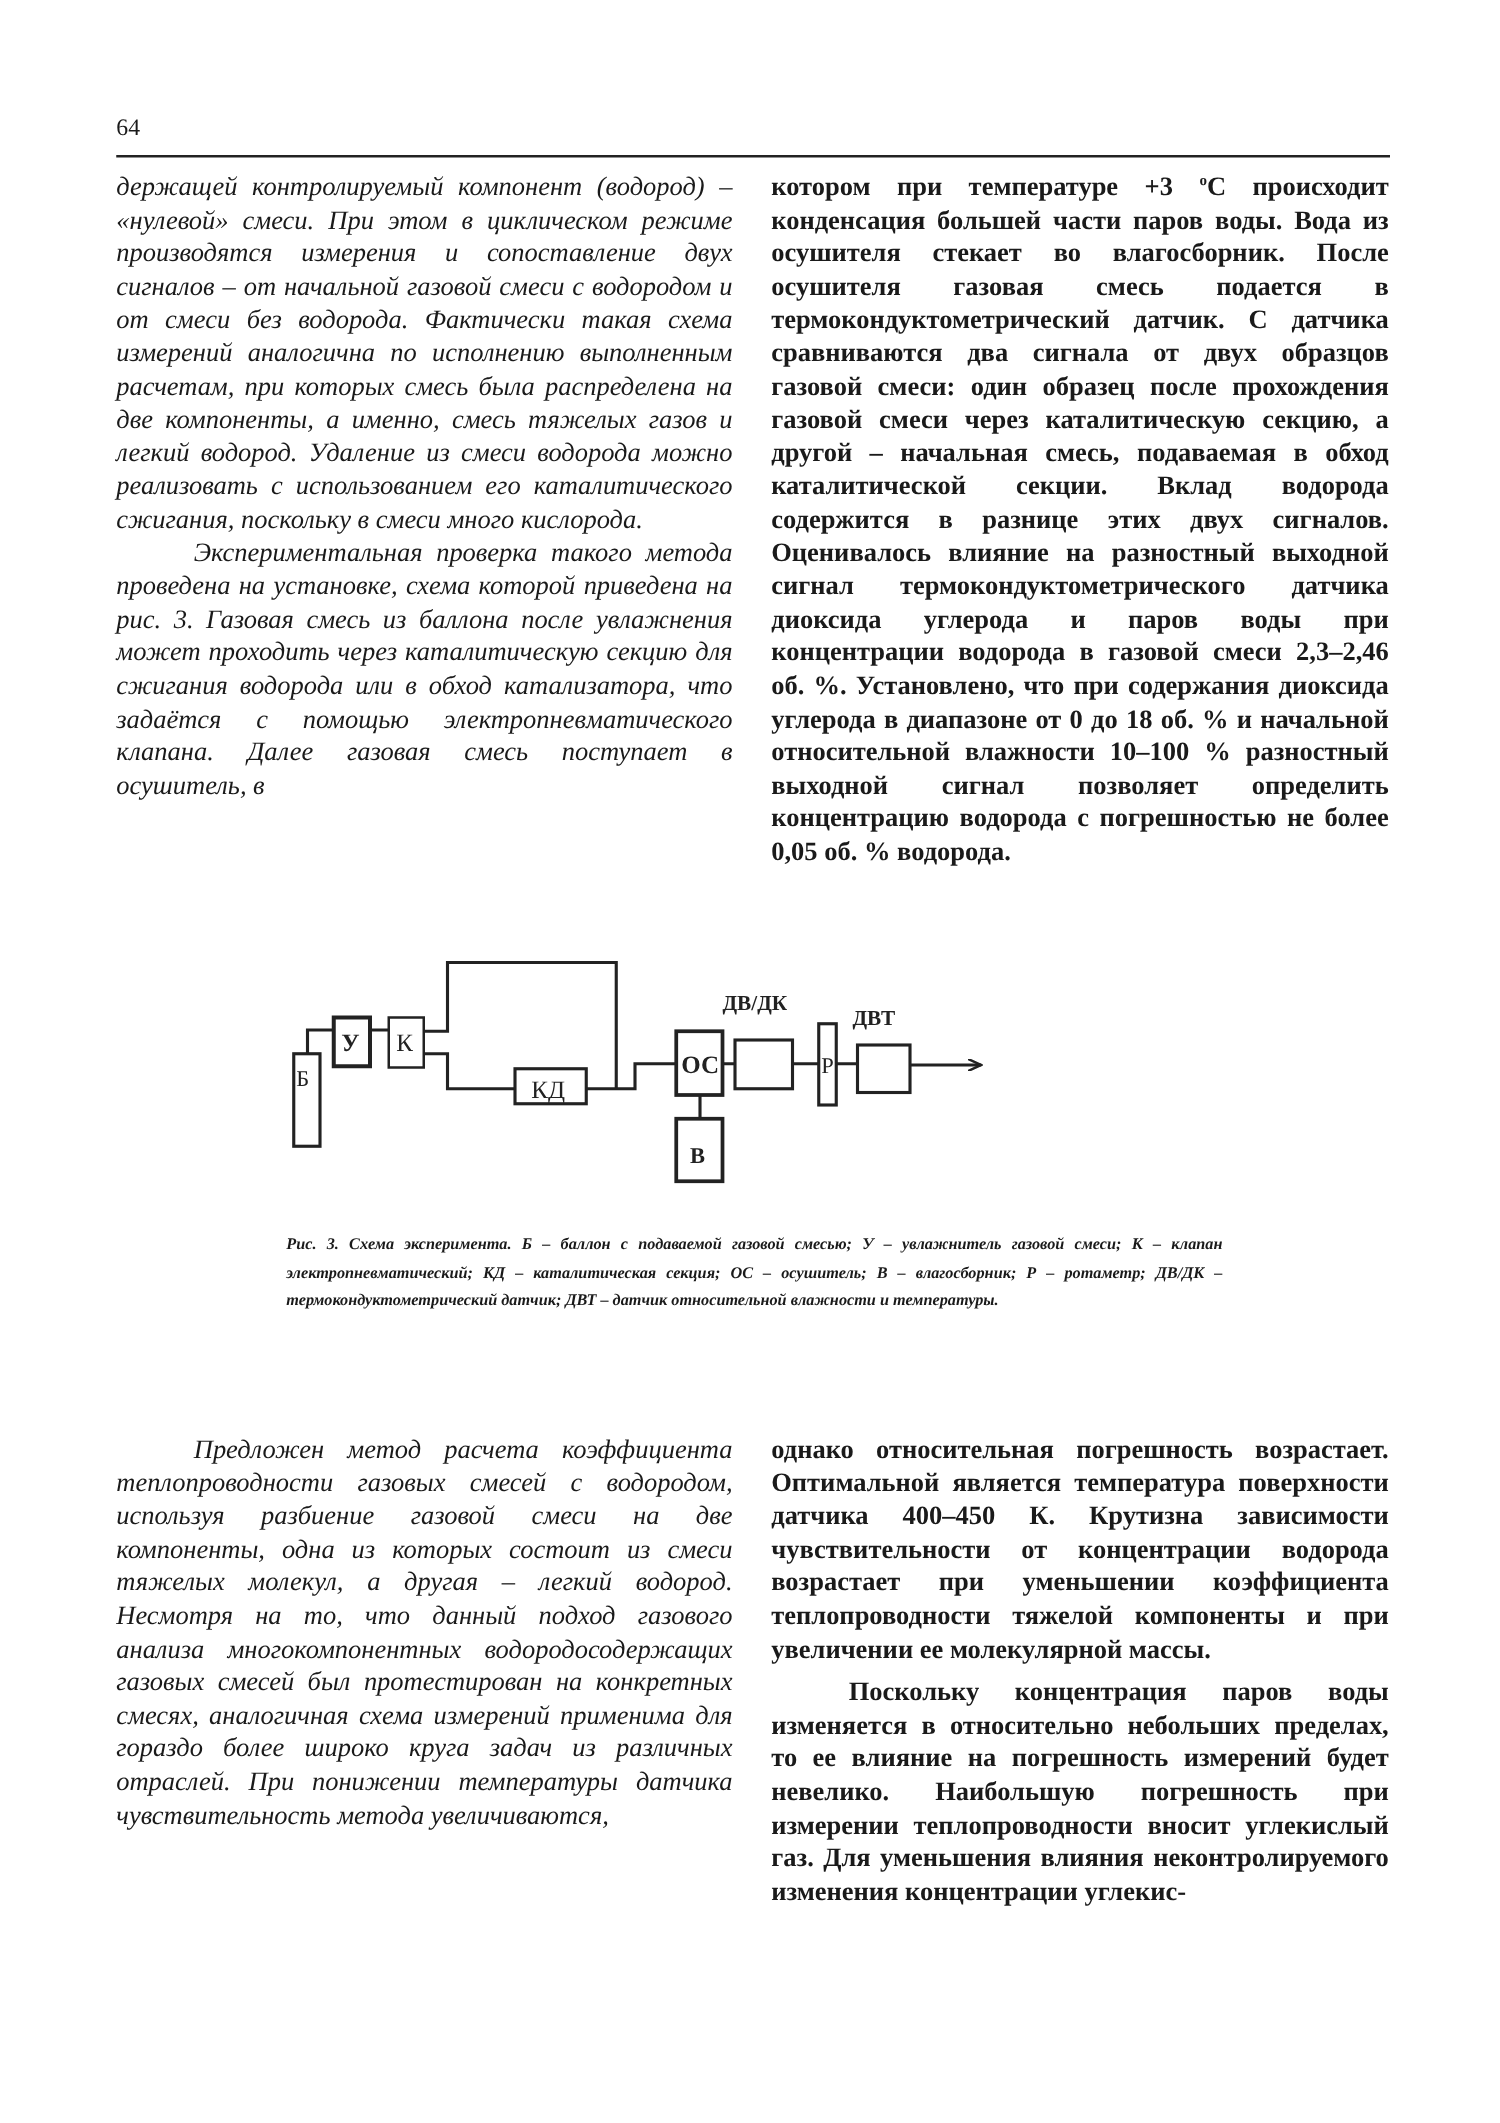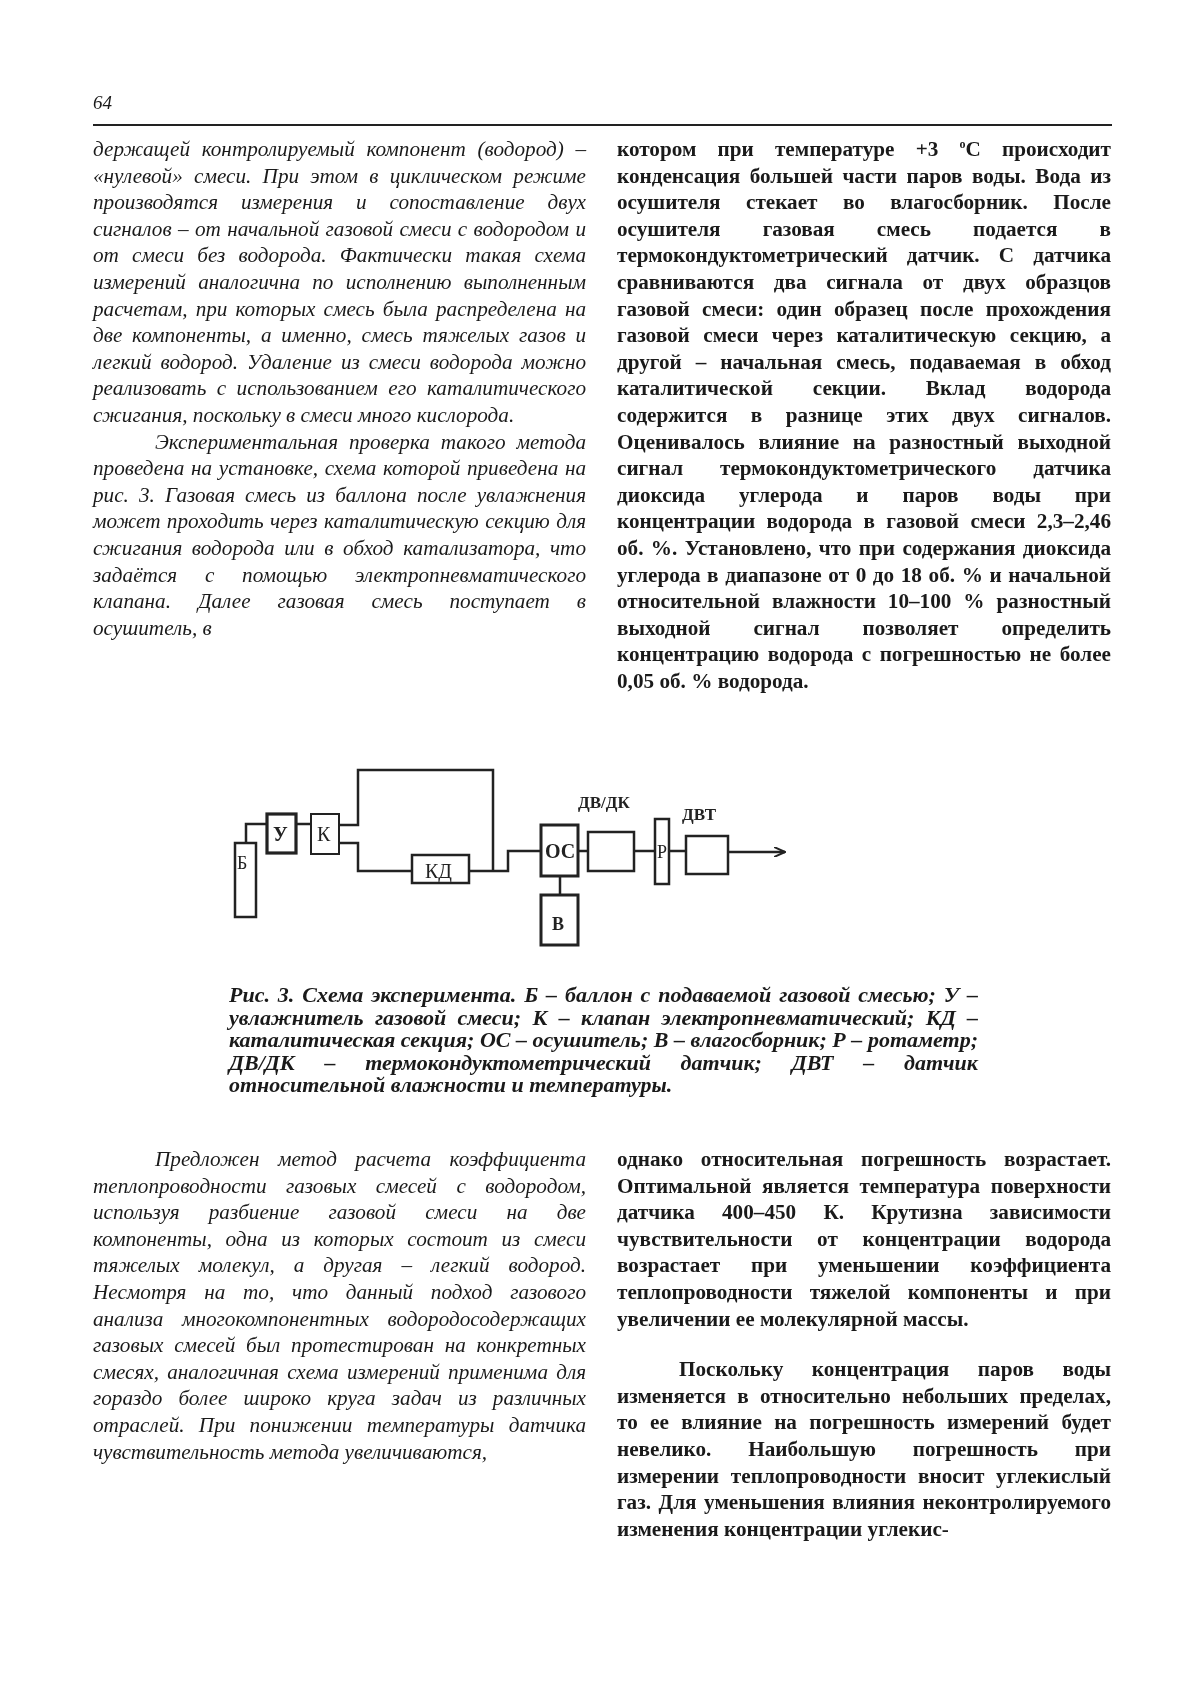--- a/index.html
+++ b/index.html
@@ -1,35 +1,35 @@
 <!DOCTYPE html>
 <html><head>
 <meta charset="utf-8">
 <style>
   html, body { margin: 0; padding: 0; background: #ffffff; }
   body { width: 1200px; height: 1698px; position: relative; overflow: hidden;
          font-family: "Liberation Serif", "DejaVu Serif", serif; color: #1a1a1a; }
   .header { position: absolute; left: 93px; right: 88px; top: 92px; height: 30px;
-            font-style: italic; font-size: 19px; }
+            font-size: 19px; }
   .header .pnum { position: absolute; left: 0; top: 0; }
   .header .authors { position: absolute; right: 0; top: 0; }
   .rule { position: absolute; left: 93px; right: 88px; top: 124px; height: 0;
           border-top: 2px solid #222; }
   .col { position: absolute; font-size: 21.2px; line-height: 26.6px; text-align: justify; }
   .col p { margin: 0; }
   .col p.indent { text-indent: 62px; }
   .colL { left: 93px; width: 493px; font-style: italic; }
   .colR { left: 617px; width: 494px; font-weight: bold; }
   .top { top: 136px; }
   .bottom { top: 1146px; }
   .heading { text-align: center; font-weight: bold; font-size: 21px; margin: 0 0 16px 0 !important; height: 30px; }
   .figure { position: absolute; left: 225px; top: 755px; width: 755px; height: 200px; }
   .figure svg { width: 755px; height: 200px; }
   .caption { position: absolute; left: 229px; top: 984px; width: 749px;
-             font-style: italic; font-weight: bold; font-size: 22px; line-height: 22.6px;
+             font-style: italic; font-weight: bold; font-size: 13px; line-height: 22.6px;
              text-align: justify; }
   sup { font-size: 12px; vertical-align: 8px; line-height: 0; }
 </style>
 </head>
 <body>
 
 <div class="header">
   <span class="pnum">64</span>
 </div>
 <div class="rule"></div>
@@ -95,15 +95,15 @@
   </svg>
 </div>
 
 <div class="caption">Рис. 3. Схема эксперимента. Б – баллон с подаваемой газовой смесью; У – увлажнитель газовой смеси; К – клапан электропневматический; КД – каталитическая секция; ОС – осушитель; В – влагосборник; Р – ротаметр; ДВ/ДК – термокондуктометрический датчик; ДВТ – датчик относительной влажности и температуры.</div>
 
 <div class="col colL bottom">
   <p class="indent">Предложен метод расчета коэффициента теплопроводности газовых смесей с водородом, используя разбиение газовой смеси на две компоненты, одна из которых состоит из смеси тяжелых молекул, а другая – легкий водород. Несмотря на то, что данный подход газового анализа многокомпонентных водородосодержащих газовых смесей был протестирован на конкретных смесях, аналогичная схема измерений применима для гораздо более широко круга задач из различных отраслей. При понижении температуры датчика чувствительность метода увеличиваются,</p>
 </div>
 
 <div class="col colR bottom">
-  <p style="margin-bottom:24px;">однако относительная погрешность возрастает. Оптимальной является температура поверхности датчика 400–450 К. Крутизна зависимости чувствительности от концентрации водорода возрастает при уменьшении коэффициента теплопроводности тяжелой компоненты и при увеличении ее молекулярной массы.</p>
+  <p style="margin-bottom:8px;">однако относительная погрешность возрастает. Оптимальной является температура поверхности датчика 400–450 К. Крутизна зависимости чувствительности от концентрации водорода возрастает при уменьшении коэффициента теплопроводности тяжелой компоненты и при увеличении ее молекулярной массы.</p>
   <p class="indent">Поскольку концентрация паров воды изменяется в относительно небольших пределах, то ее влияние на погрешность измерений будет невелико. Наибольшую погрешность при измерении теплопроводности вносит углекислый газ. Для уменьшения влияния неконтролируемого изменения концентрации углекис-</p>
 </div>
 
 </body></html>

